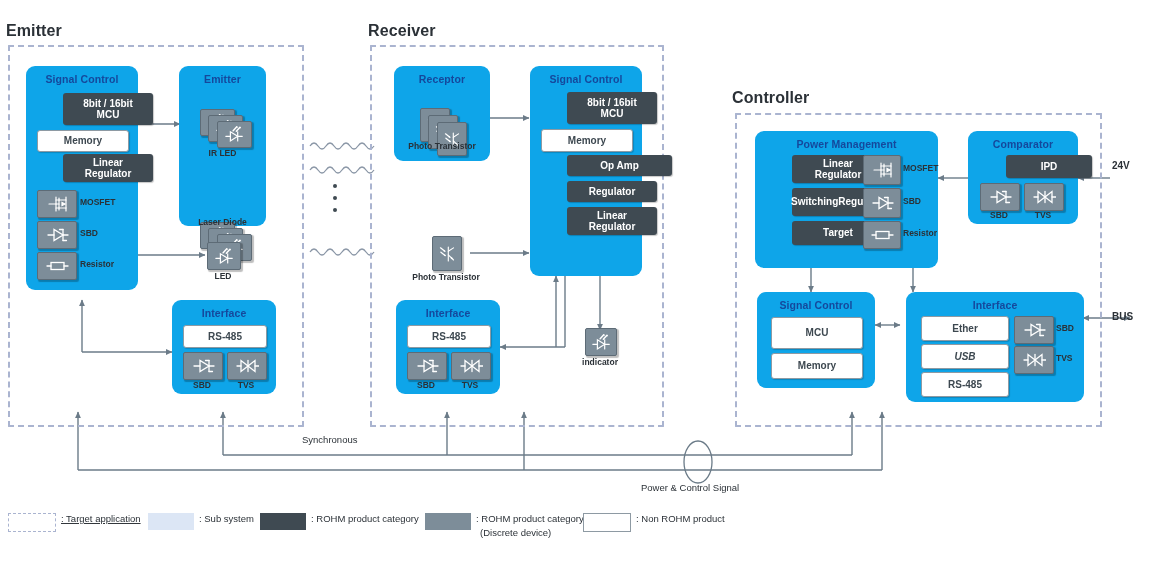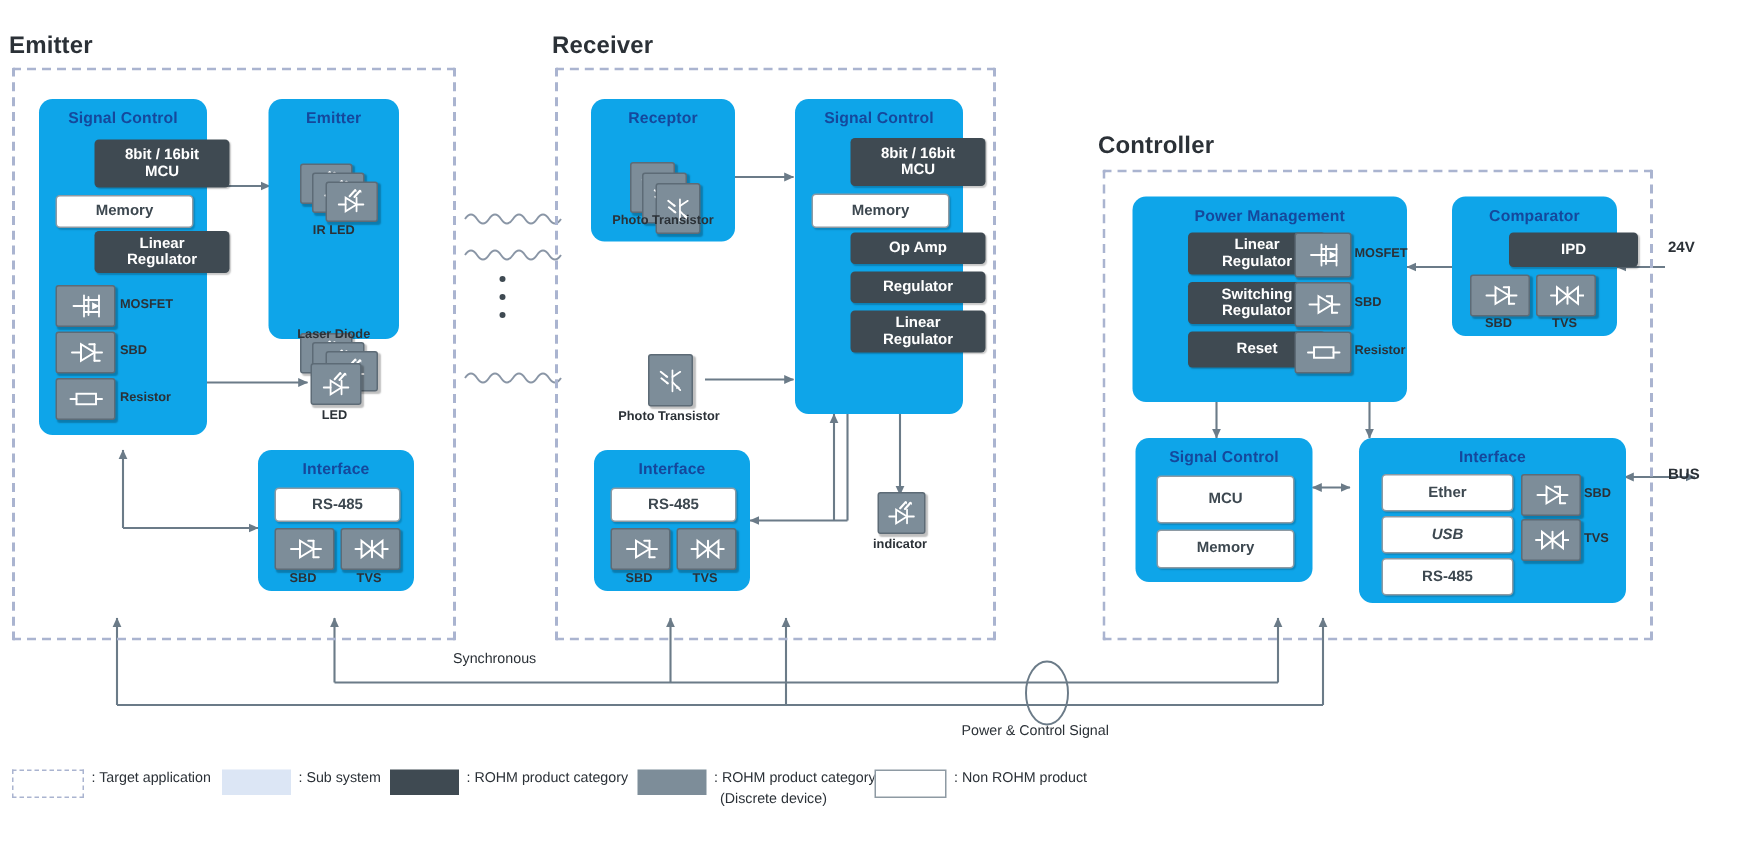--- a/index.html
+++ b/index.html
@@ -320,21 +320,21 @@
 <div class="abs cap" style="left:398px;top:272px;width:96px;">Photo Transistor</div>
 
 <div class="abs subsys" style="left:530px;top:66px;width:112px;height:210px;">
   <div class="subsys-title" style="margin-top:7px;">Signal Control</div>
 
   <div class="rohm abs" style="left:11px;top:26px;width:90px;height:32px;flex-direction:column;">
     <span>8bit / 16bit</span>
     <span>MCU</span>
   </div>
   <div class="nonrohm abs" style="left:11px;top:63px;width:90px;height:21px;">Memory</div>
-  <div class="rohm abs" style="left:11px;top:89px;width:90px;height:21px;">Op Amp</div>
+  <div class="rohm abs" style="left:11px;top:89px;width:105px;height:21px;">Op Amp</div>
   <div class="rohm abs" style="left:11px;top:115px;width:90px;height:21px;">Regulator</div>
   <div class="rohm abs" style="left:11px;top:141px;width:90px;height:28px;flex-direction:column;">
     <span>Linear</span>
     <span>Regulator</span>
   </div>
 </div>
 
 <div class="abs disc" style="left:585px;top:328px;width:30px;height:26px;">
   <svg width="21" height="21" viewBox="0 0 23 22">
       <use href="#ic-led"></use>
@@ -359,25 +359,25 @@
   <div class="abs cap" style="left:55px;top:80px;width:38px;">TVS</div>
 </div>
 
 <div class="abs subsys" style="left:755px;top:131px;width:183px;height:137px;">
   <div class="subsys-title" style="margin-top:7px;">Power Management</div>
 
   <div class="rohm abs" style="left:11px;top:24px;width:92px;height:28px;flex-direction:column;">
     <span>Linear</span>
     <span>Regulator</span>
   </div>
-  <div class="rohm abs" style="left:11px;top:57px;width:92px;height:28px;flex-direction:column;">
+  <div class="rohm abs" style="left:11px;top:57px;width:92px;height:28px;flex-direction:row;">
     <span>Switching</span>
     <span>Regulator</span>
   </div>
-  <div class="rohm abs" style="left:11px;top:90px;width:92px;height:24px;">Reset</div>
+  <div class="rohm abs" style="left:11px;top:90px;width:92px;height:24px;">Target</div>
 
   <div class="abs disc" style="left:108px;top:24px;width:36px;height:28px;">
     <svg width="23" height="22" viewBox="0 0 23 22">
         <use href="#ic-mosfet"></use>
       </svg>
     </div>
   <div class="abs disc-label" style="left:148px;top:32px;">MOSFET</div>
 
   <div class="abs disc" style="left:108px;top:57px;width:36px;height:28px;">
     <svg width="23" height="22" viewBox="0 0 23 22">
@@ -436,21 +436,21 @@
       </svg>
     </div>
   <div class="abs disc-label" style="left:150px;top:61px;">TVS</div>
 </div>
 
 <div class="abs io-lbl" style="left:1112px;top:311px;">BUS</div>
 
 <div class="abs wlbl" style="left:302px;top:434px;">Synchronous</div>
 <div class="abs wlbl" style="left:641px;top:482px;">Power &amp; Control Signal</div>
 
-<div class="abs" style="left:8px;top:513px;display:flex;align-items:flex-start;gap:5px;">
+<div class="abs" style="left:8px;top:513px;display:flex;align-items:flex-start;gap:5px;text-decoration:underline;">
   <div class="sw-dash"></div>
   <div class="lg-txt">: Target application</div>
 </div>
 <div class="abs" style="left:148px;top:513px;display:flex;align-items:flex-start;gap:5px;">
   <div class="sw-sub"></div>
   <div class="lg-txt">: Sub system</div>
 </div>
 <div class="abs" style="left:260px;top:513px;display:flex;align-items:flex-start;gap:5px;">
   <div class="sw-rohm"></div>
   <div class="lg-txt">: ROHM product category</div>

